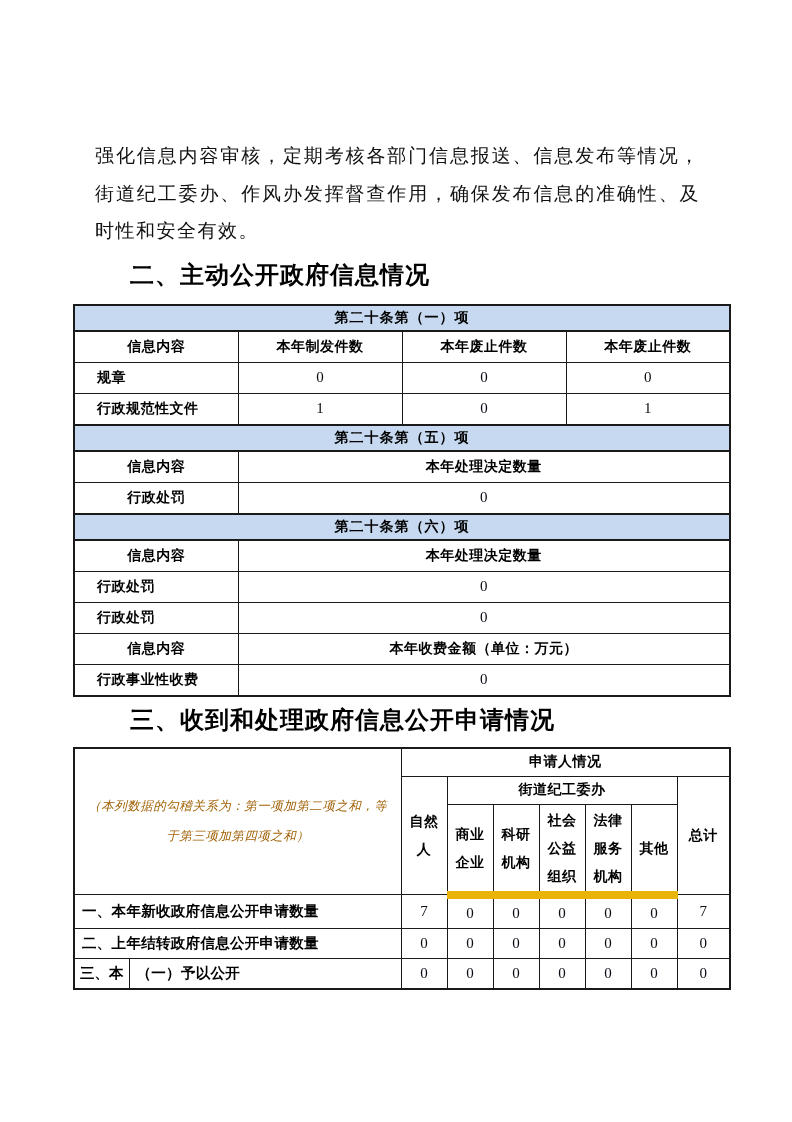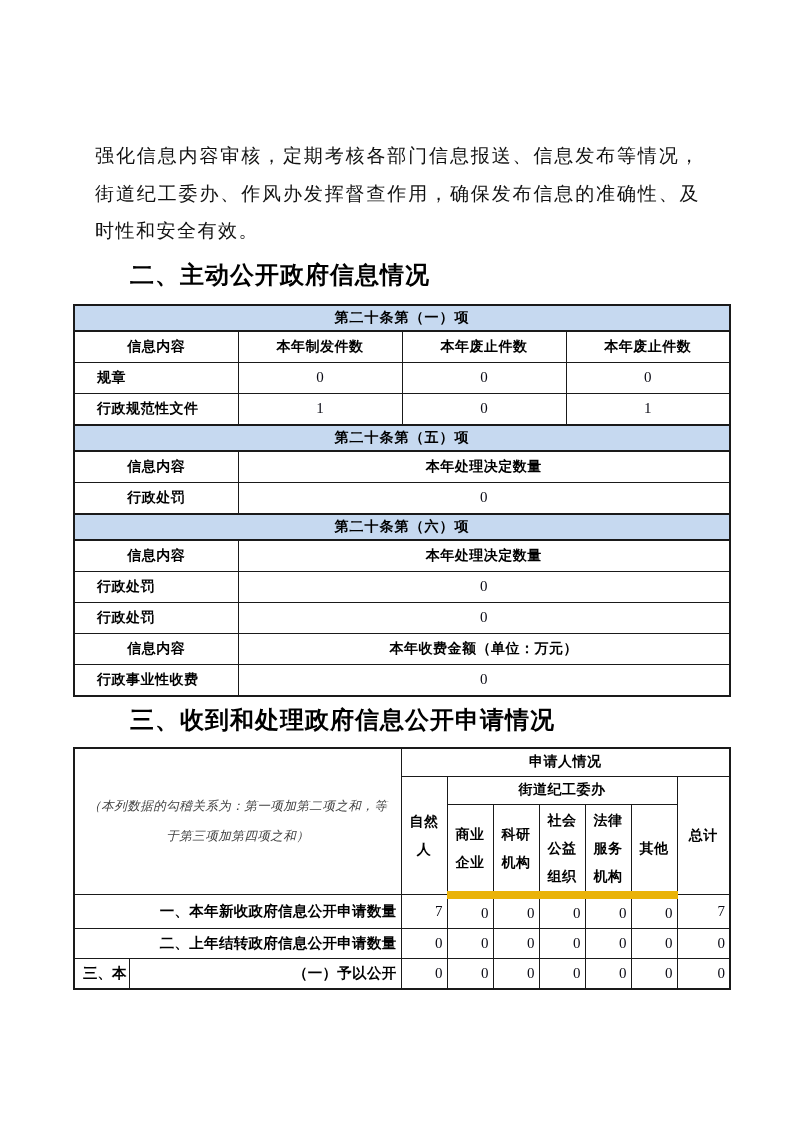--- a/index.html
+++ b/index.html
@@ -71,28 +71,28 @@
 
   
   .t2 .note{
     font-style:italic;
     font-size:12.5px;
     line-height:30px;
     text-align:left;
     padding:0 10px;
     font-family:"Liberation Serif",serif;
     letter-spacing:.5px;
-    color:#404040;
+    color:#a16207;
   }
   .t2 .hdr{font-weight:bold;letter-spacing:.5px;}
   .t2 .wrap{word-break:break-all;line-height:28px;padding:0 5px;}
   .t2 .r-top td{height:27px;text-align:center;}
   .t2 .r-mid td{height:27px;}
   .t2 .r-cols td{height:86px;border-bottom:8px solid #eab308;}
-  .t2 .data td{height:29px;text-align:right;}
+  .t2 .data td{height:29px;}
   .t2 .rowlabel{
     text-align:left;
     padding-left:7px;
     font-weight:bold;
     letter-spacing:.3px;
     font-size:14.5px;
   }
   .t2 .grouplabel{font-weight:bold;padding:0 2px;font-size:14.5px;}
 </style>
 </head>

